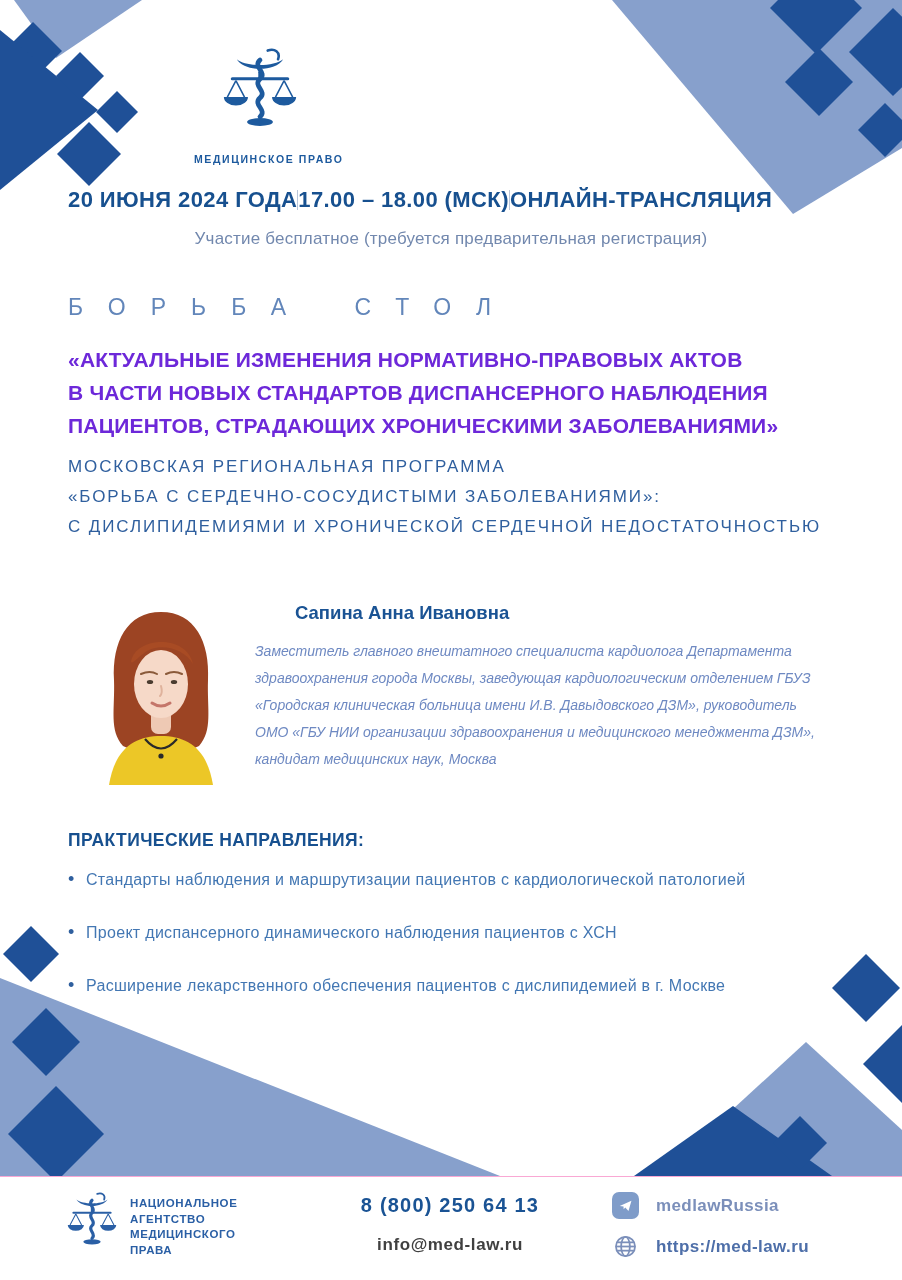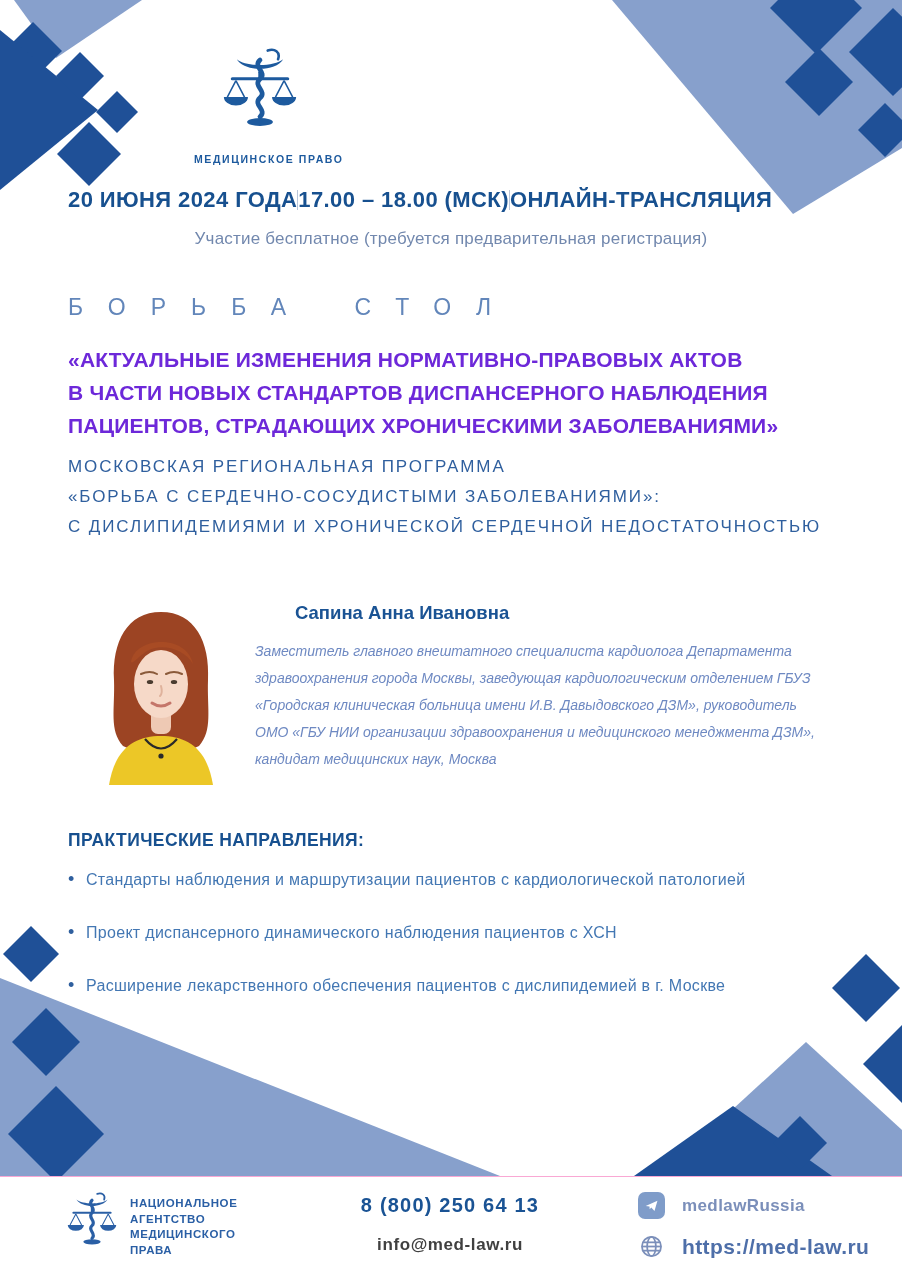--- a/index.html
+++ b/index.html
@@ -51,27 +51,27 @@
   
   .footer{position:absolute;left:0;top:1176px;width:902px;height:104px;background:#ffffff;border-top:1px solid #f9a8d4;}
   .f-logo{position:absolute;left:66px;top:13px;width:52px;height:62px;}
   .f-logo svg{width:52px;height:62px;}
   .agency{position:absolute;left:130px;top:19px;font-size:11.5px;font-weight:bold;color:#2a5fa5;
     line-height:15.5px;letter-spacing:.6px;}
   .phone{position:absolute;left:300px;top:17px;width:300px;text-align:center;
     font-size:20px;font-weight:bold;color:#1a5394;letter-spacing:1.2px;white-space:nowrap;}
   .email{position:absolute;left:300px;top:58px;width:300px;text-align:center;
     font-size:17px;font-weight:bold;color:#404040;letter-spacing:.6px;white-space:nowrap;}
-  .tg-row,.web-row{position:absolute;left:638px;display:flex;align-items:center;gap:17px;white-space:nowrap;text-align:center;}
+  .tg-row,.web-row{position:absolute;left:612px;display:flex;align-items:center;gap:17px;white-space:nowrap;text-align:center;}
   .tg-row{top:15px;} .web-row{top:56px;}
   .tg-icon{width:27px;height:27px;border-radius:7px;background:#7f9cc9;display:flex;align-items:center;justify-content:center;}
   .tg-icon svg{width:17px;height:17px;}
   .globe-icon svg{width:27px;height:27px;display:block;}
   .tg-label{font-size:17px;font-weight:bold;color:#7b8fba;letter-spacing:.4px;}
-  .web-label{font-size:21px;font-weight:bold;color:#4e6fa9;letter-spacing:.4px;}
+  .web-label{font-size:17px;font-weight:bold;color:#4e6fa9;letter-spacing:.4px;}
 </style>
 </head>
 <body>
 
 <div class="page">
 
   <svg class="deco" viewBox="0 0 902 1280" aria-hidden="true">
 
     <polygon class="lt" points="14,0 142,0 56,58"></polygon>
     <polygon class="dk" points="33,22 62,51 33,80 4,51"></polygon>

